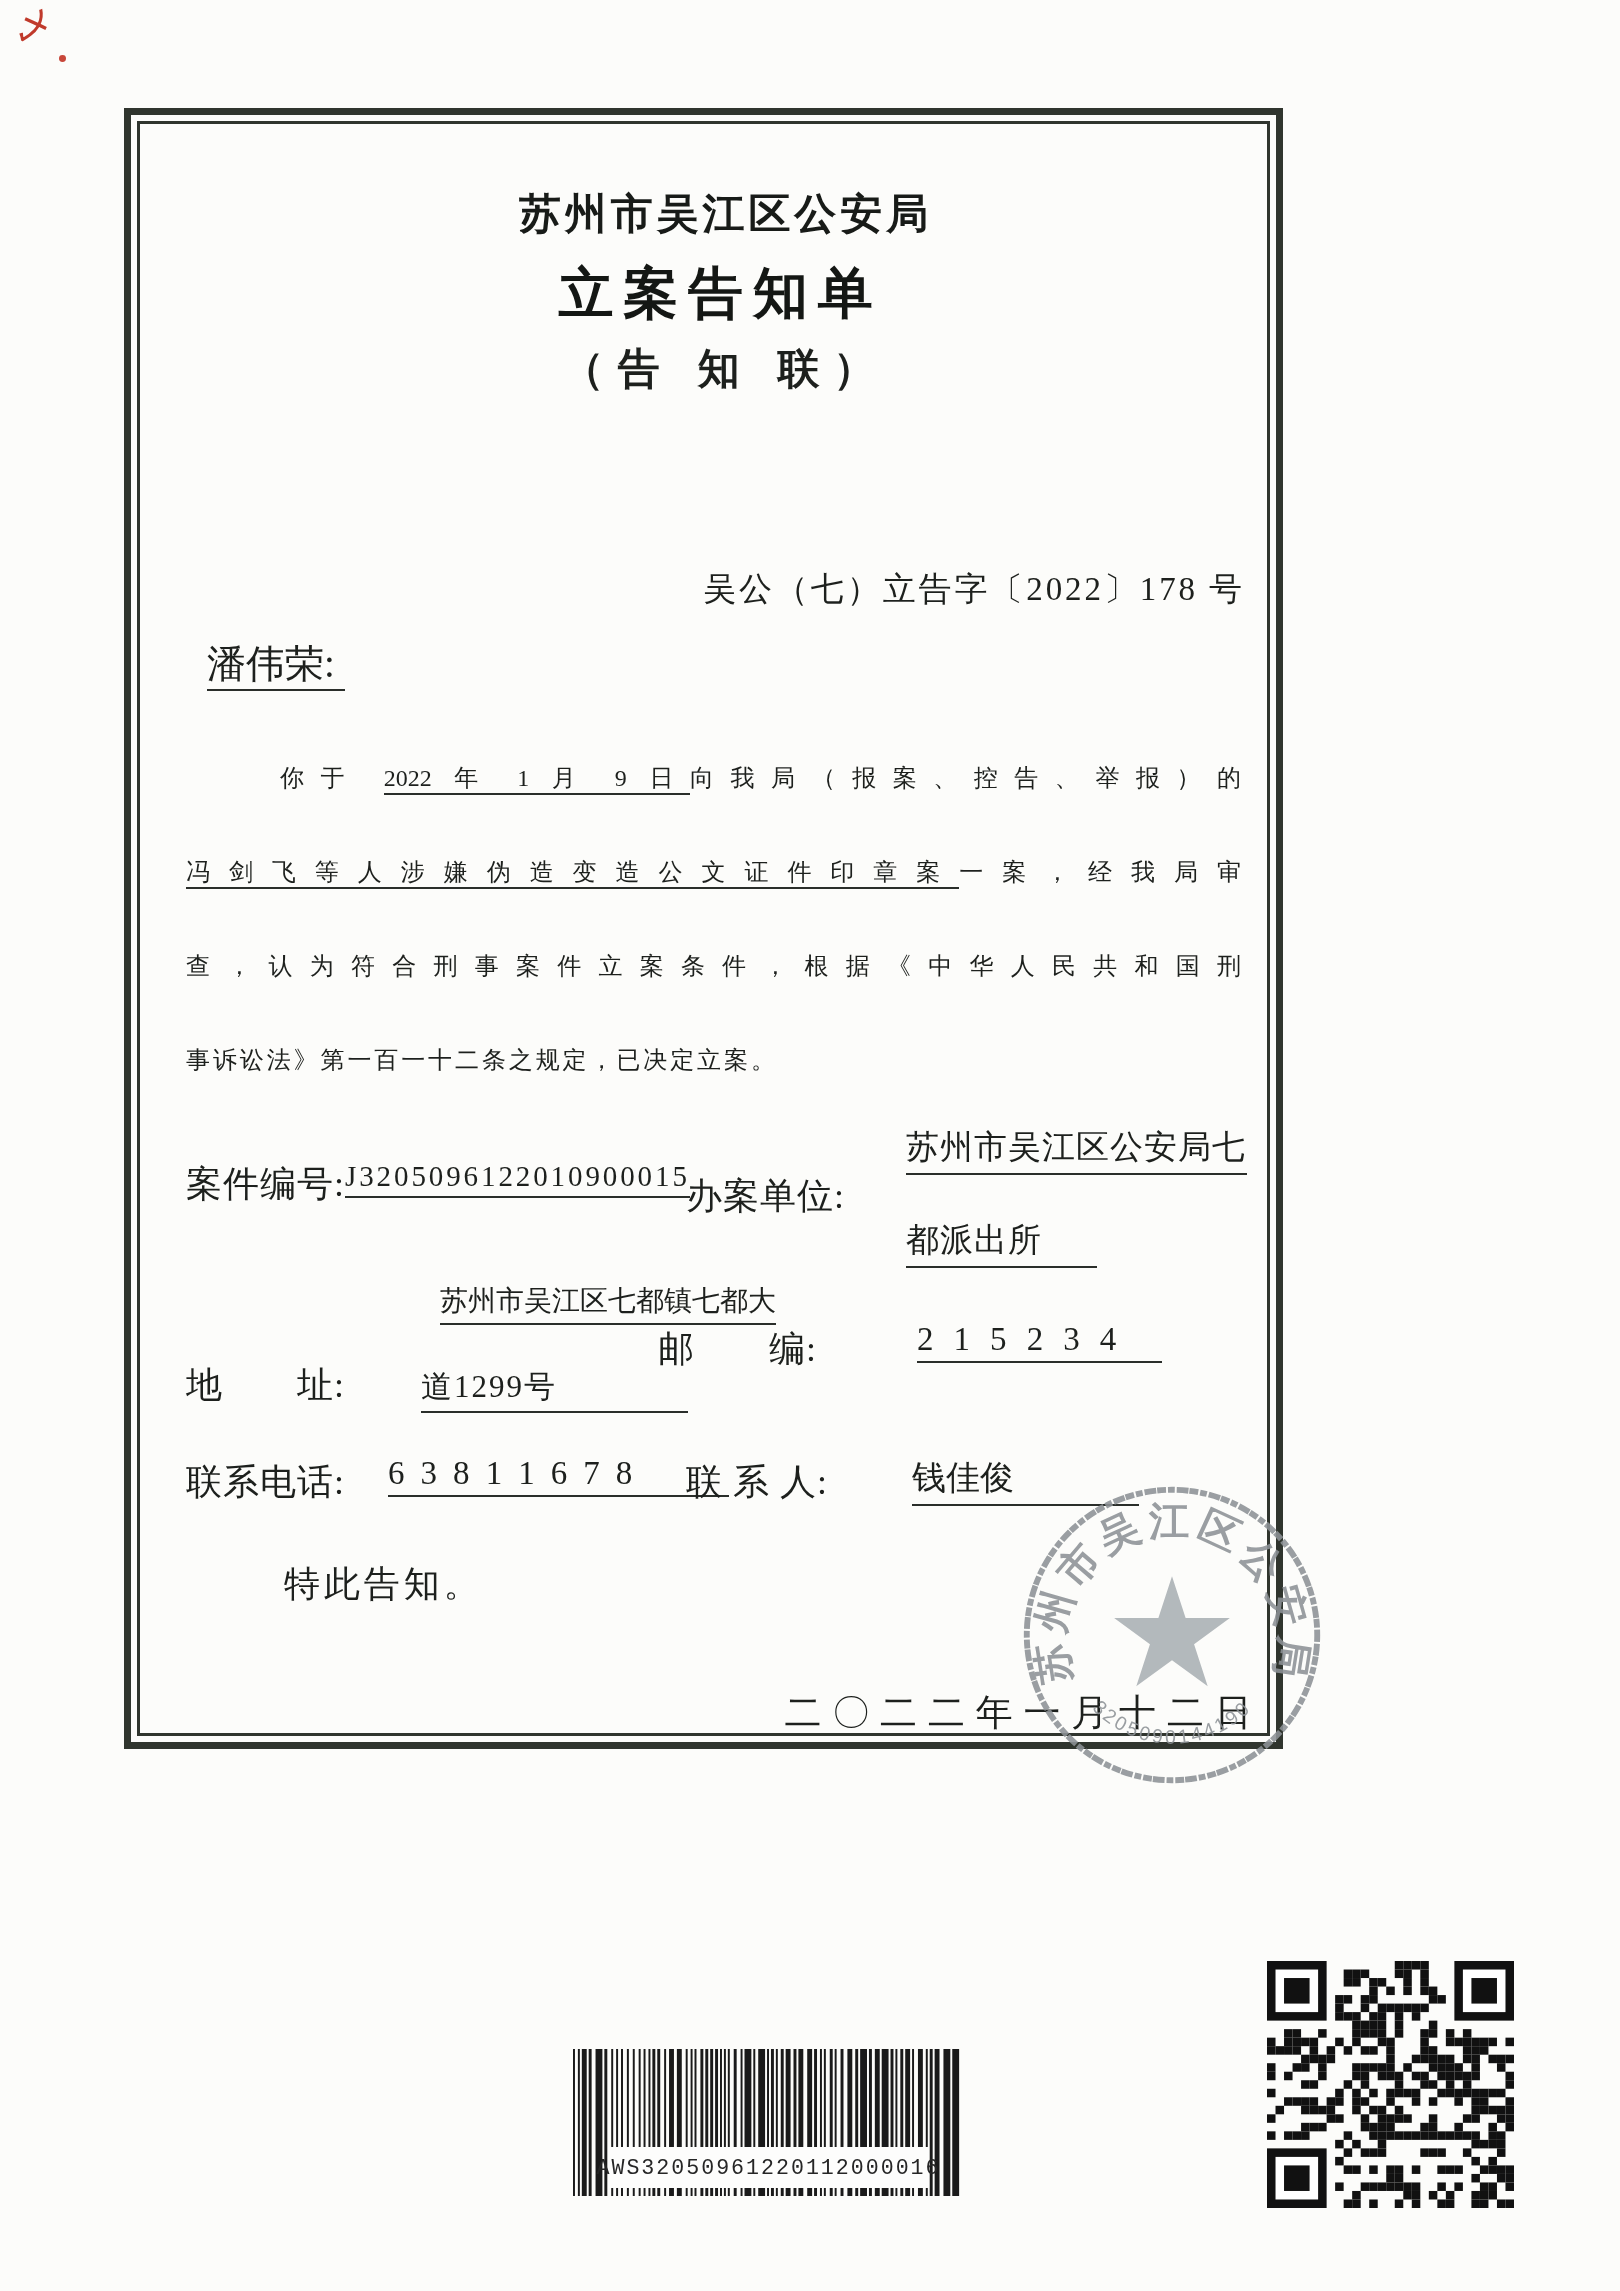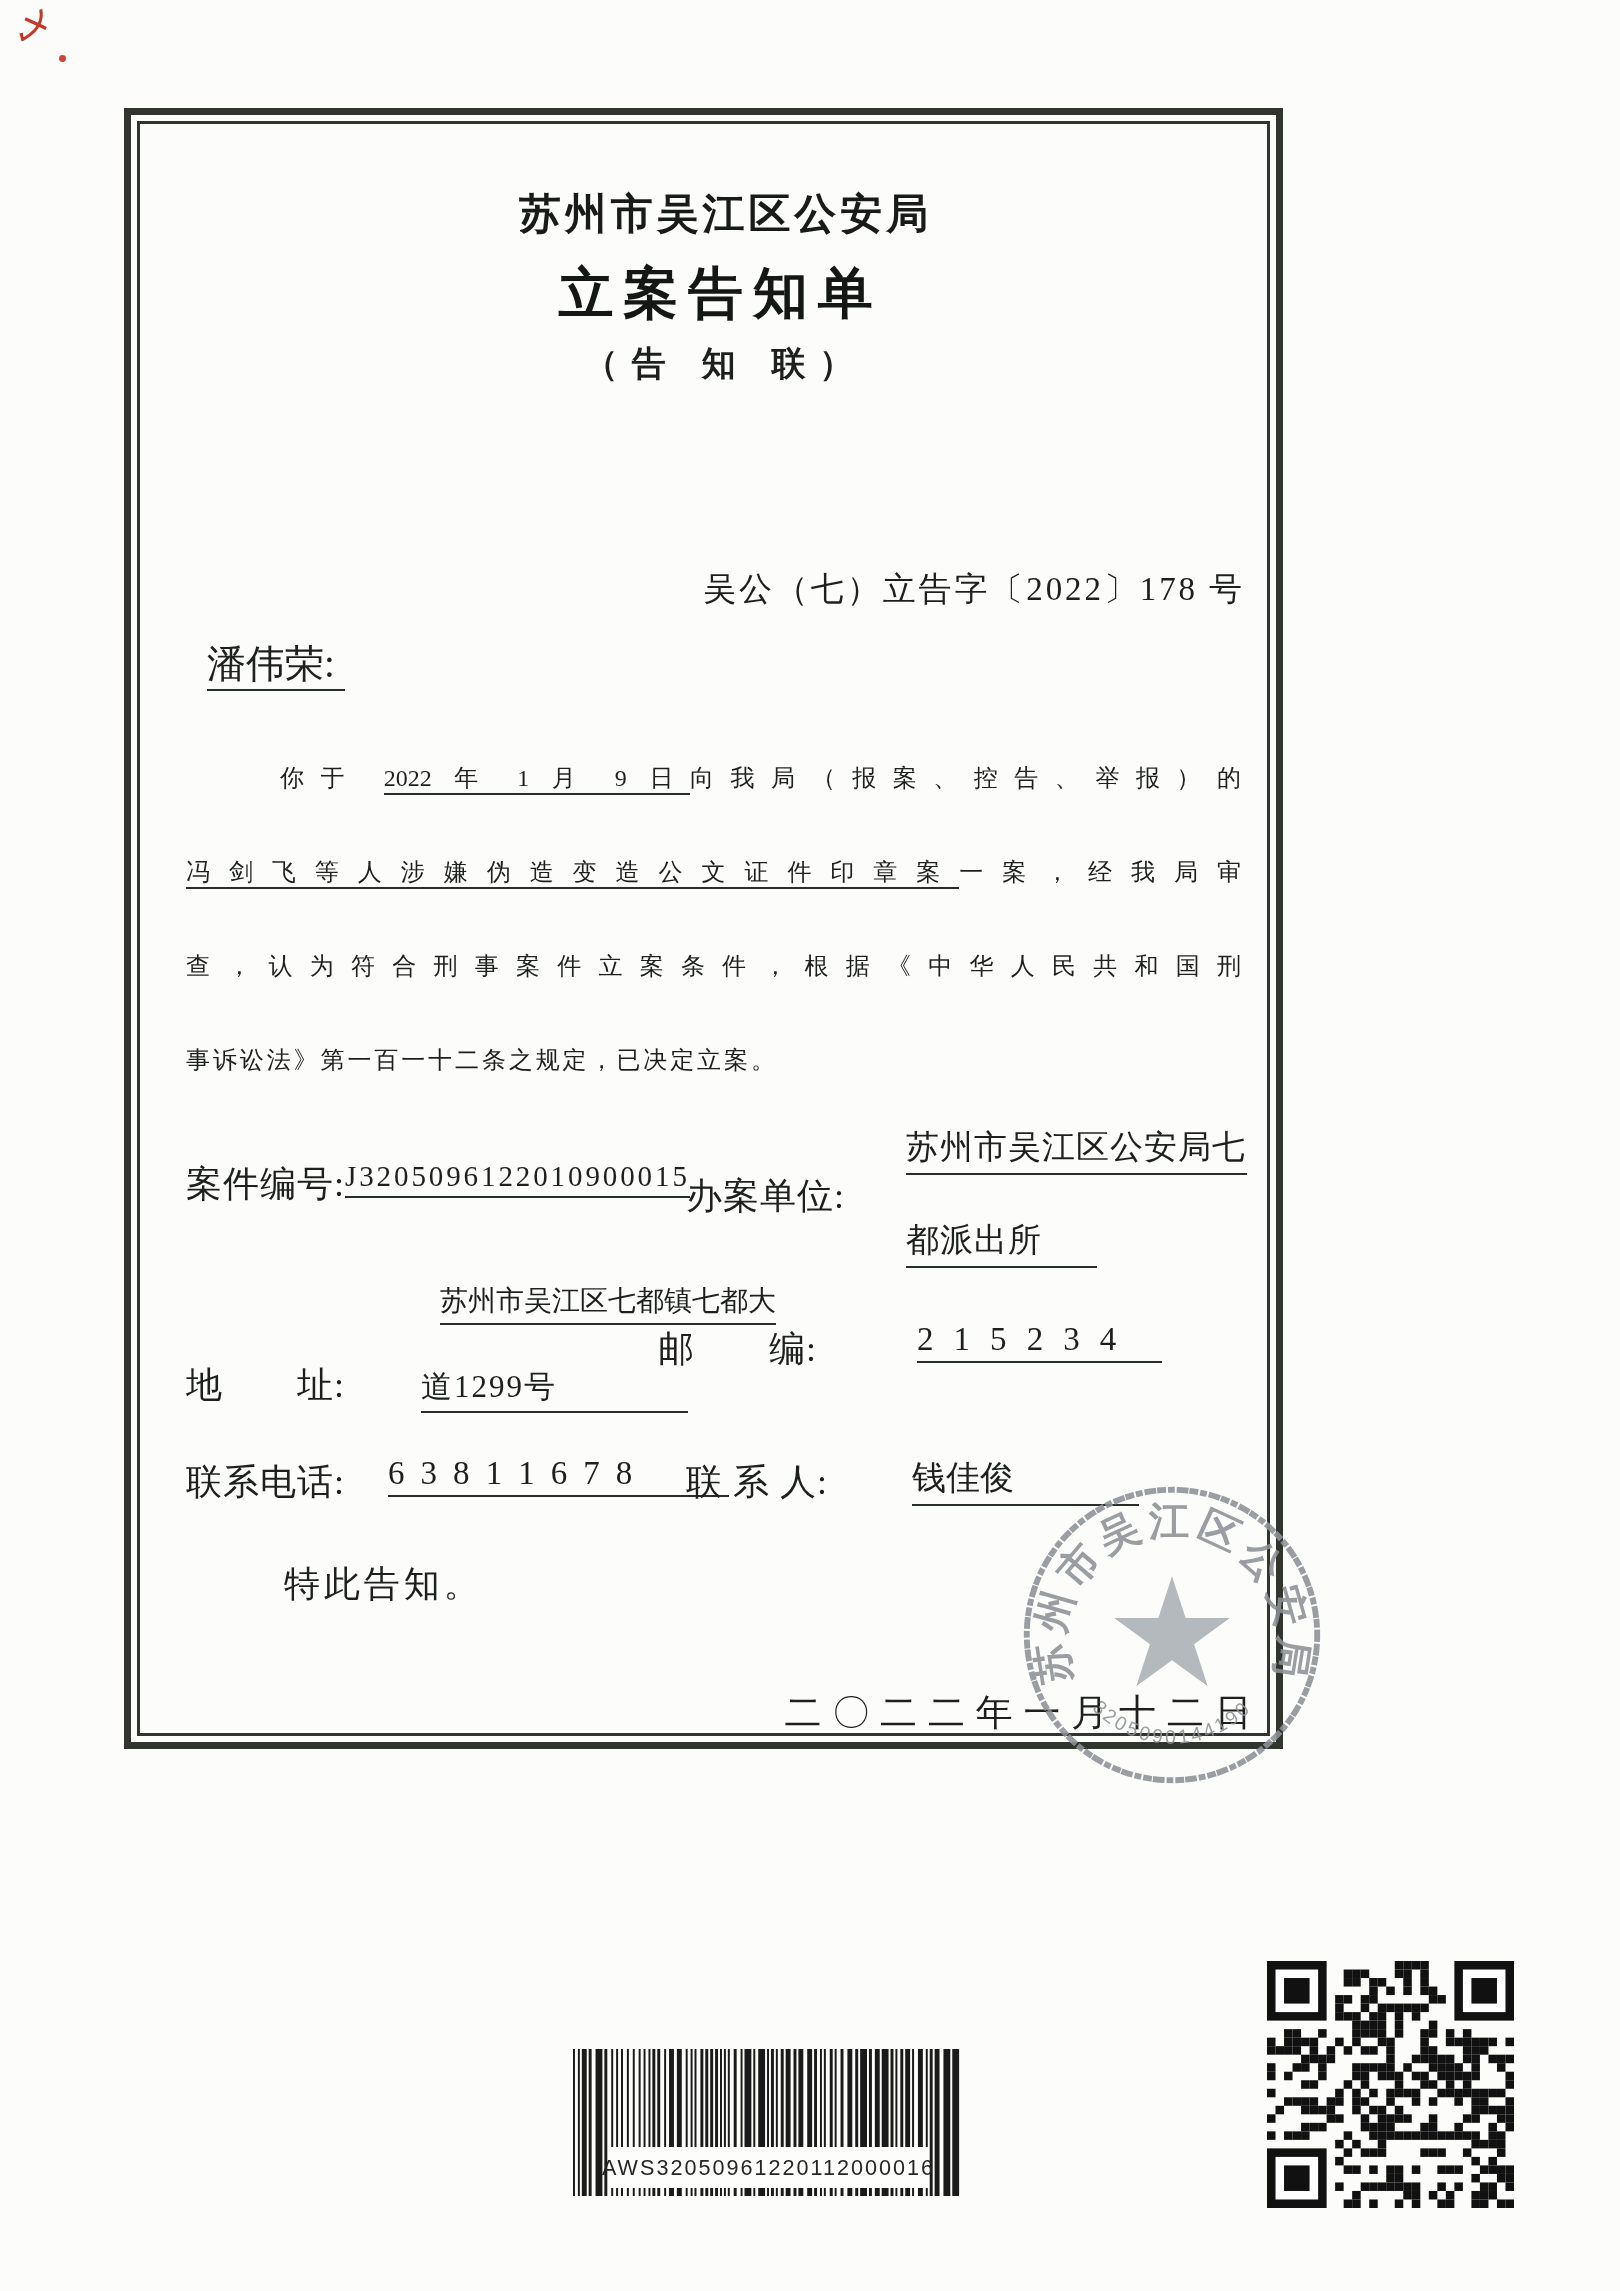--- a/index.html
+++ b/index.html
@@ -7,21 +7,21 @@
     position:relative;width:1620px;height:2292px;background:#fcfcfa;overflow:hidden;
     font-family:"Liberation Serif","DejaVu Serif",serif;color:#1d201d;
   }
   .abs{position:absolute;}
   
   .frame-outer{position:absolute;left:124px;top:108px;width:1145px;height:1627px;border:7.8px solid #30352e;}
   .frame-inner{position:absolute;left:5.9px;top:5.9px;right:5.9px;bottom:5.9px;border:3.9px solid #30352e;}
   
   .org-title{left:0;top:186px;width:1451px;text-align:center;font-size:42px;font-weight:bold;letter-spacing:3.9px;color:#181b18;}
   .doc-title{left:0;top:257px;width:1441px;text-align:center;font-size:55px;font-weight:bold;letter-spacing:9.8px;color:#141714;}
-  .copy-label{left:0;top:341px;width:1451px;text-align:center;font-size:34px;font-weight:bold;letter-spacing:13.7px;}
+  .copy-label{left:0;top:341px;width:1451px;text-align:center;font-size:42px;font-weight:bold;letter-spacing:13.7px;}
   .doc-number{left:0;top:567px;width:1245px;text-align:right;font-size:33px;letter-spacing:2.9px;}
   .addressee{left:186px;top:637px;font-size:39px;margin-left:21px;}
   .addressee span{border-bottom:2.9px solid #2a2e2a;padding:0 9.8px 3.9px 0;}
   
   .body-par{left:186px;top:731px;width:1055px;font-size:24px;line-height:94px;}
   .jline{text-align:justify;text-align-last:justify;}
   .lline{text-align:left;letter-spacing:2.9px;}
   .indent{padding-left:94px;}
   .u{border-bottom:2.9px solid #2a2e2a;padding-bottom:2px;}
   
@@ -41,21 +41,21 @@
   .phone-value{left:388px;top:1455px;font-size:33px;letter-spacing:3.9px;min-width:341px;}
   .contact-label{left:686px;top:1458px;}
   .contact-value{left:912px;top:1455px;font-size:34px;min-width:227px;}
   .closing{left:284px;top:1560px;font-size:36px;letter-spacing:3.9px;}
   .date-line{left:0;top:1688px;width:1286px;text-align:right;font-size:37px;letter-spacing:10.8px;padding-right:23.5px;box-sizing:border-box;}
   
   .seal{left:1015px;top:1478px;width:314px;height:314px;opacity:.88;pointer-events:none;}
   
   .barcode{left:573px;top:2049px;width:392px;height:147px;}
   .barcode-textband{position:absolute;left:35px;top:98px;width:321px;height:41px;background:#fdfdfc;display:flex;align-items:center;justify-content:center;}
-  .barcode-text{font-family:Liberation Sans, sans-serif;font-size:21.6px;letter-spacing:2px;color:#262626;}
+  .barcode-text{font-family:Liberation Mono, monospace;font-size:21.6px;letter-spacing:2px;color:#262626;}
   .qr{left:1267px;top:1961px;width:247px;height:247px;}
   
   .mark-red-1{left:17.6px;top:5.9px;color:#c03a2b;font-size:29px;font-weight:bold;transform:rotate(-12deg);}
   .mark-red-2{left:59px;top:55px;width:6.9px;height:6.9px;background:#c8473a;border-radius:50%;}
 </style>
 </head>
 <body>
 
 <div class="page">
 

